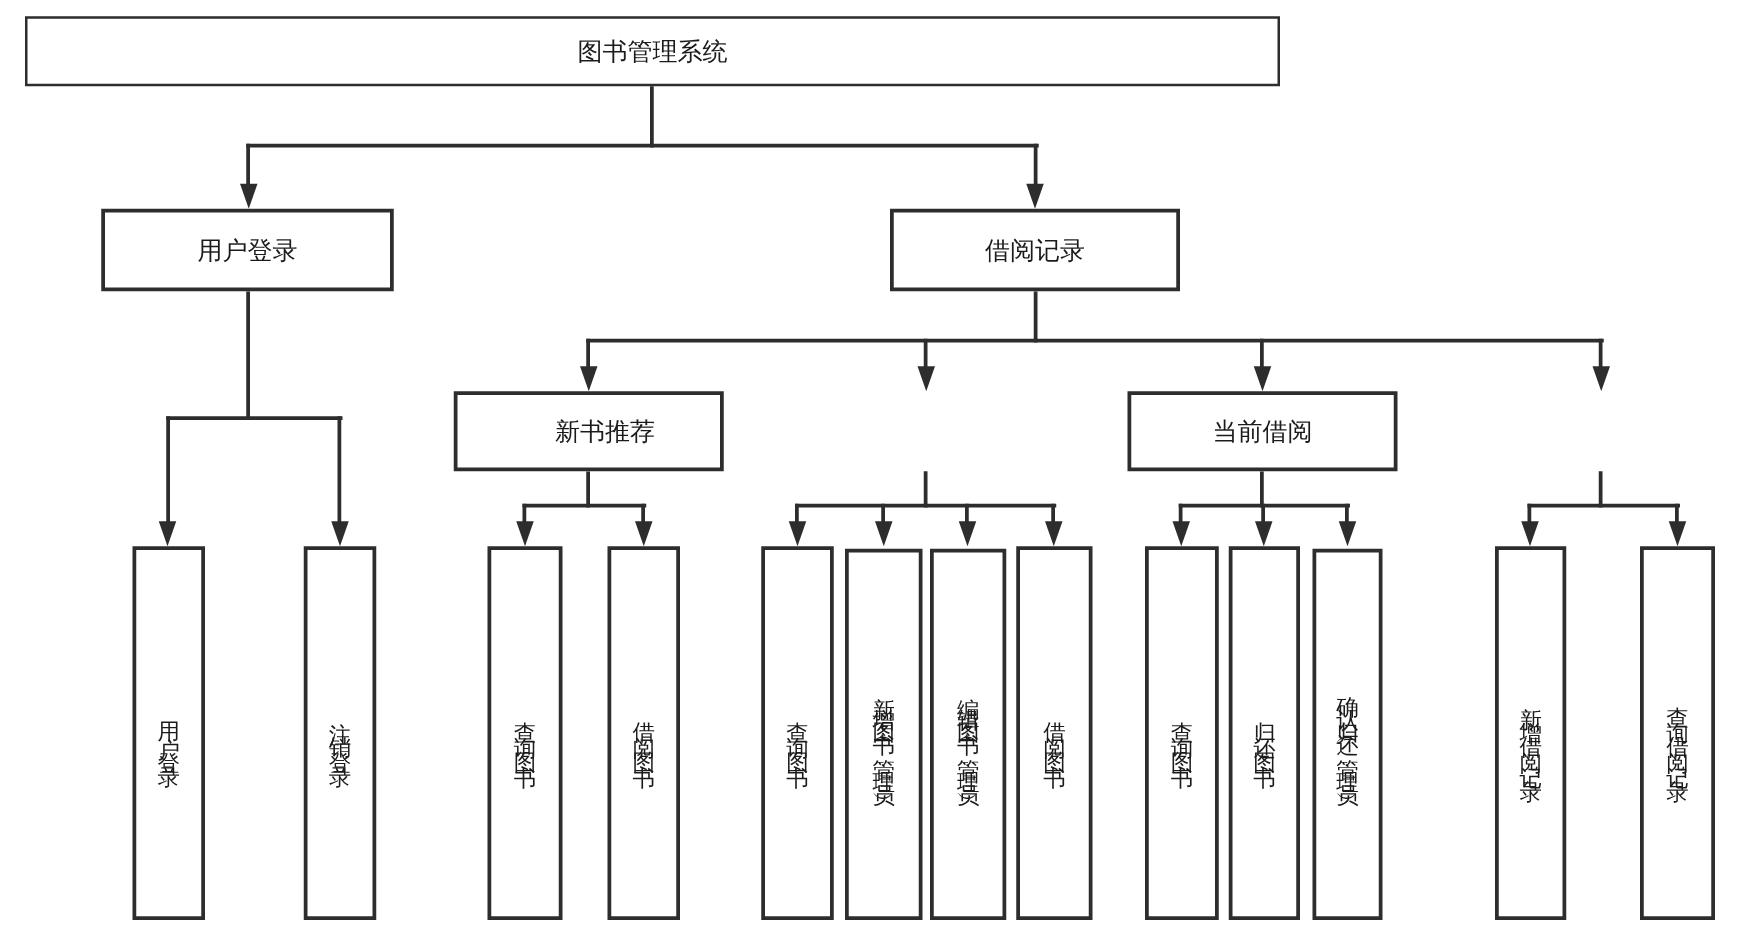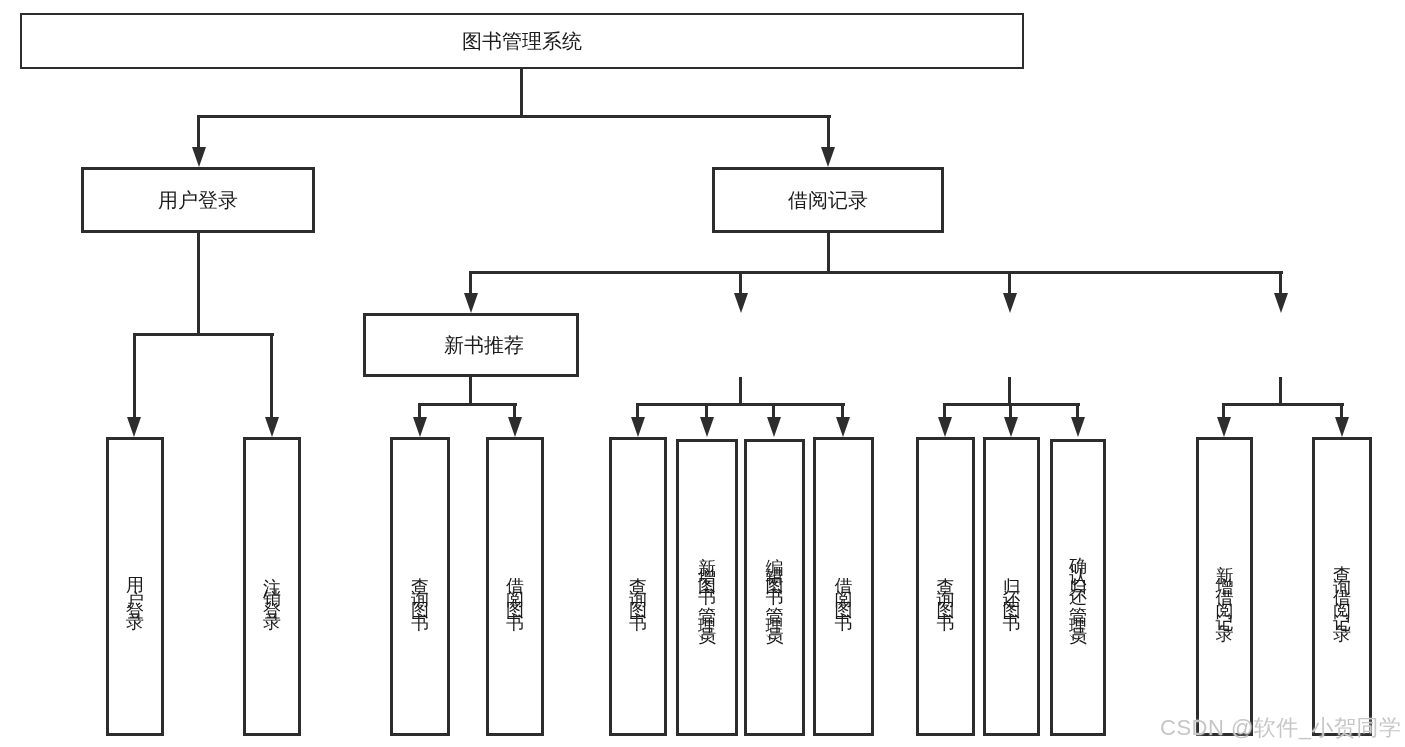--- a/index.html
+++ b/index.html
@@ -126,20 +126,23 @@
   <div class="node lv" style="left:81px; top:167px; width:234px; height:66px;">
     <span>用户登录</span>
   </div>
   <div class="node lv" style="left:712px; top:167px; width:232px; height:66px;">
     <span>借阅记录</span>
   </div>
 
   <div class="node lv" style="left:363px; top:313px; width:216px; height:64px;padding-left:26px;">
     <span>新书推荐</span>
   </div>
+  <div class="node lv" style="left:902px; top:313px; width:216px; height:64px;">
+    <span>当前借阅</span>
+  </div>
 
   <div class="node leaf" style="left:106px; top:437px; width:58px; height:299px;">
     <span>用户登录</span>
   </div>
   <div class="node leaf" style="left:243px; top:437px; width:58px; height:299px;">
     <span>注销登录</span>
   </div>
 
   <div class="node leaf" style="left:390px; top:437px; width:60px; height:299px;">
     <span>查询图书</span>
@@ -171,15 +174,14 @@
     <span style="letter-spacing: 10px;">确认归还（管理员）</span>
   </div>
 
   <div class="node leaf" style="left:1196px; top:437px; width:57px; height:299px;">
     <span>新增借阅记录</span>
   </div>
   <div class="node leaf" style="left:1312px; top:437px; width:60px; height:299px;">
     <span>查询借阅记录</span>
   </div>
 
-  <div class="watermark">CSDN @软件_小贺同学</div>
 
 </div>
 
 </body></html>

